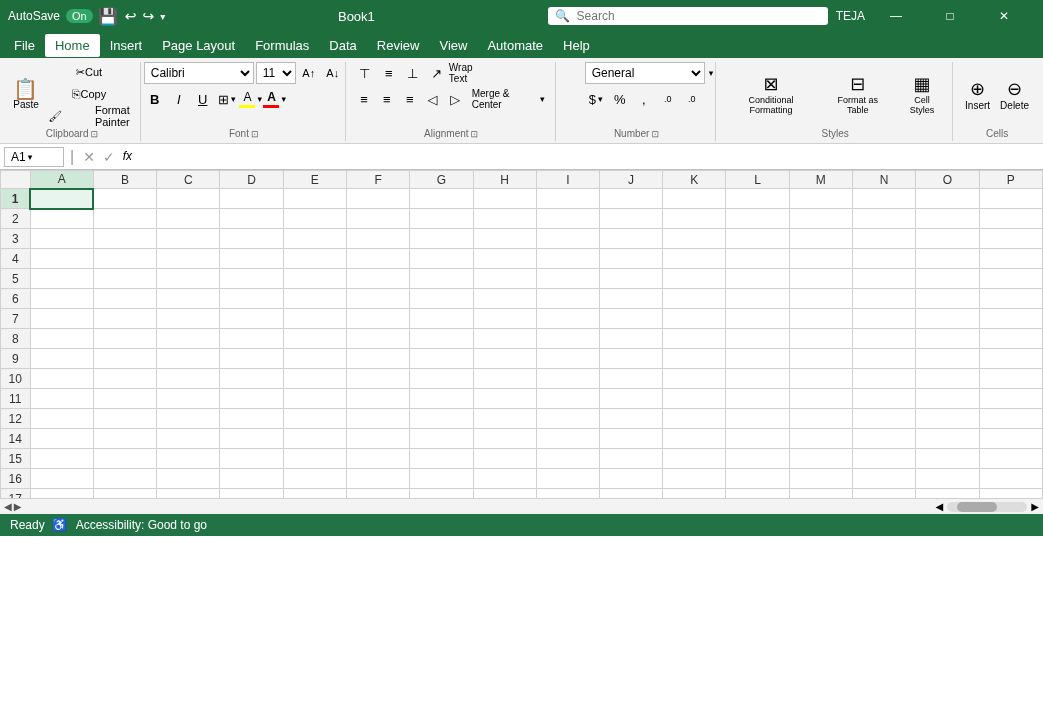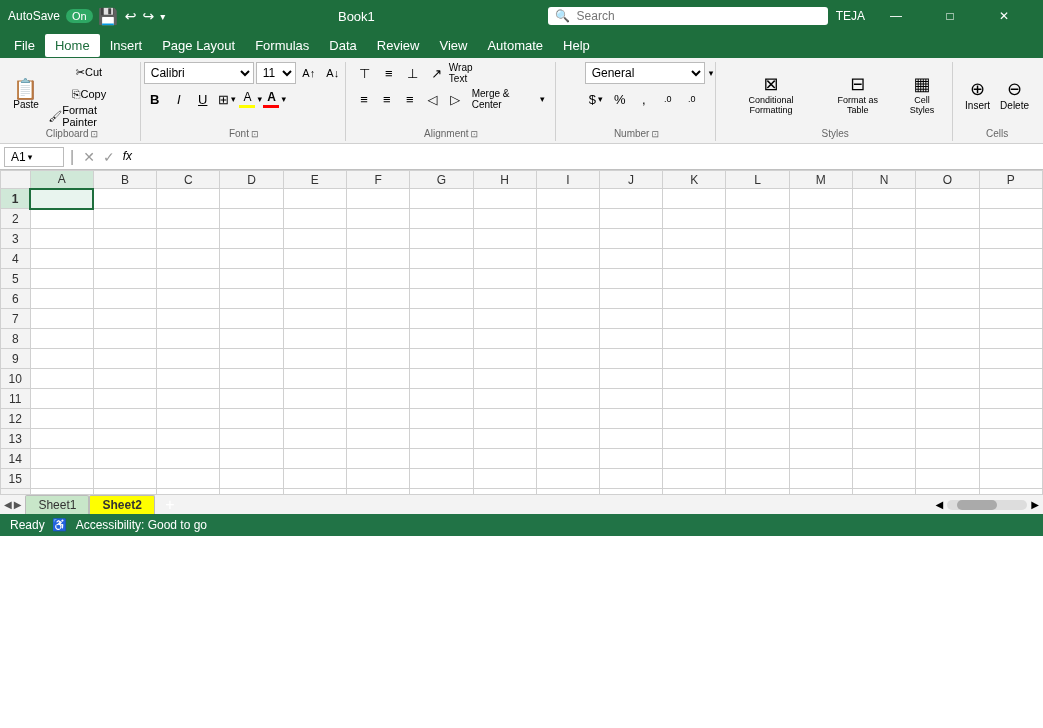--- a/index.html
+++ b/index.html
@@ -315,21 +315,21 @@
             <div class="ribbon-small-btn">
               <span>✂</span>
               <span style="font-size:11px;">Cut</span>
             </div>
             <div class="ribbon-small-btn">
               <span>⎘</span>
               <span style="font-size:11px;">Copy</span>
             </div>
             <div class="ribbon-small-btn">
               <span>🖌</span>
-              <span style="font-size:11px;">Format Painter</span>
+              <span style="font-size:11px;text-align:right;">Format Painter</span>
             </div>
           </div>
         </div>
         <div class="ribbon-group-label">
           <span>Clipboard</span>
           <span style="font-size:9px;cursor:pointer;">⊡</span>
         </div>
       </div>
 
       <div class="ribbon-group" style="min-width:180px;">
@@ -728,39 +728,20 @@
               <td class="cell"></td>
               <td class="cell"></td>
               <td class="cell"></td>
               <td class="cell"></td>
               <td class="cell"></td>
               <td class="cell"></td>
               <td class="cell"></td>
               <td class="cell"></td>
             </tr>
             <tr>
-              <td class="row-num">13</td>
-              <td class="cell"></td>
-              <td class="cell"></td>
-              <td class="cell"></td>
-              <td class="cell"></td>
-              <td class="cell"></td>
-              <td class="cell"></td>
-              <td class="cell"></td>
-              <td class="cell"></td>
-              <td class="cell"></td>
-              <td class="cell"></td>
-              <td class="cell"></td>
-              <td class="cell"></td>
-              <td class="cell"></td>
-              <td class="cell"></td>
-              <td class="cell"></td>
-              <td class="cell"></td>
-            </tr>
-            <tr>
               <td class="row-num">14</td>
               <td class="cell"></td>
               <td class="cell"></td>
               <td class="cell"></td>
               <td class="cell"></td>
               <td class="cell"></td>
               <td class="cell"></td>
               <td class="cell"></td>
               <td class="cell"></td>
               <td class="cell"></td>
@@ -927,25 +908,20 @@
           </tbody>
       </table>
     </div>
   </div>
 
   <div style="display:flex;flex-direction:column;">
     <div style="display:flex;align-items:center;background:#f3f3f3;border-top:1px solid #d0d0d0;">
       <div style="display:flex;align-items:center;gap:2px;padding:2px 4px;">
         <span style="cursor:pointer;font-size:10px;color:#555;">◀</span>
         <span style="cursor:pointer;font-size:10px;color:#555;">▶</span>
-      </div>
-      <div id="sheet-tabs">
-        <div class="sheet-tab">Sheet1</div>
-        <div class="sheet-tab active">Sheet2</div>
-        <div id="add-sheet-btn">+</div>
       </div>
       <div style="flex:1;"></div>
       <div style="display:flex;align-items:center;gap:2px;padding:2px 4px;">
         <span style="cursor:pointer;font-size:10px;">◀</span>
         <div class="h-scroll-track" style="width:80px;">
           <div class="h-scroll-thumb"></div>
         </div>
         <span style="cursor:pointer;font-size:10px;">▶</span>
       </div>
     </div>

